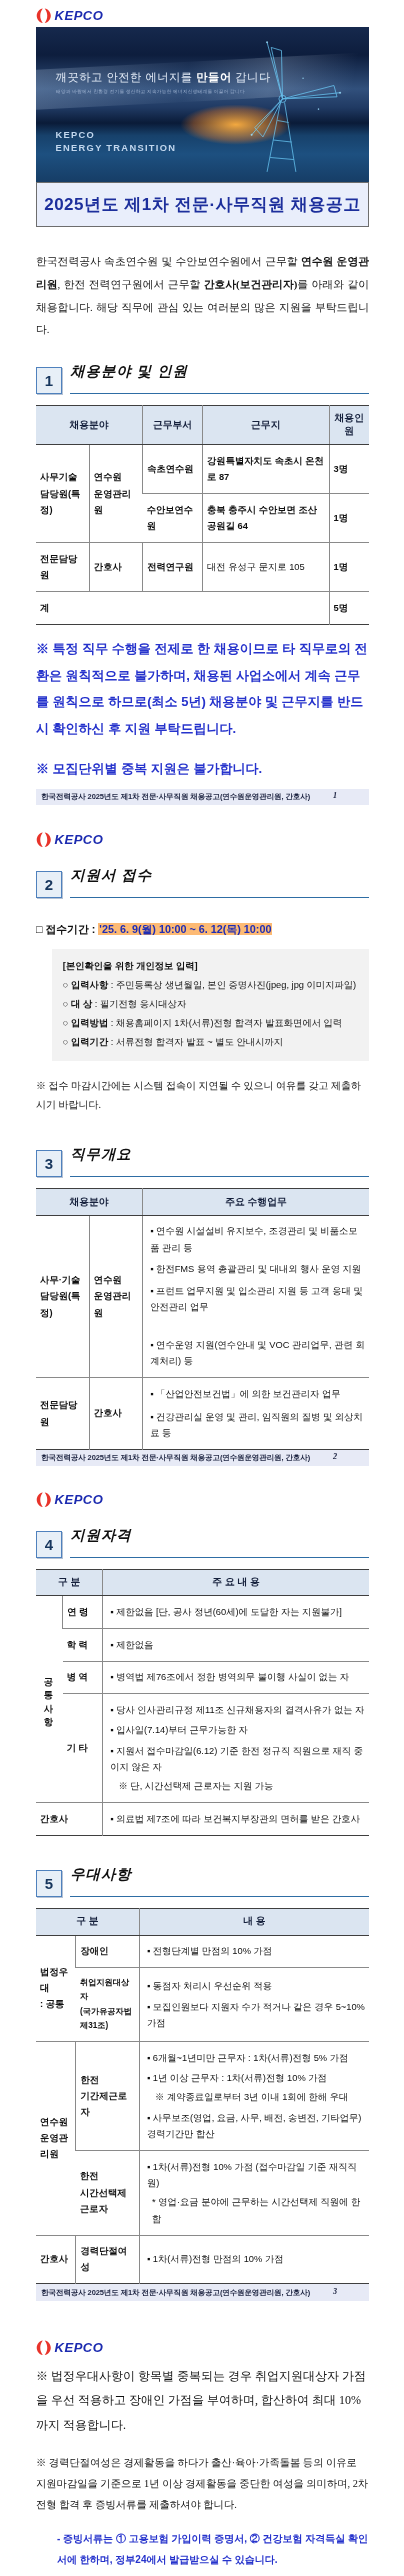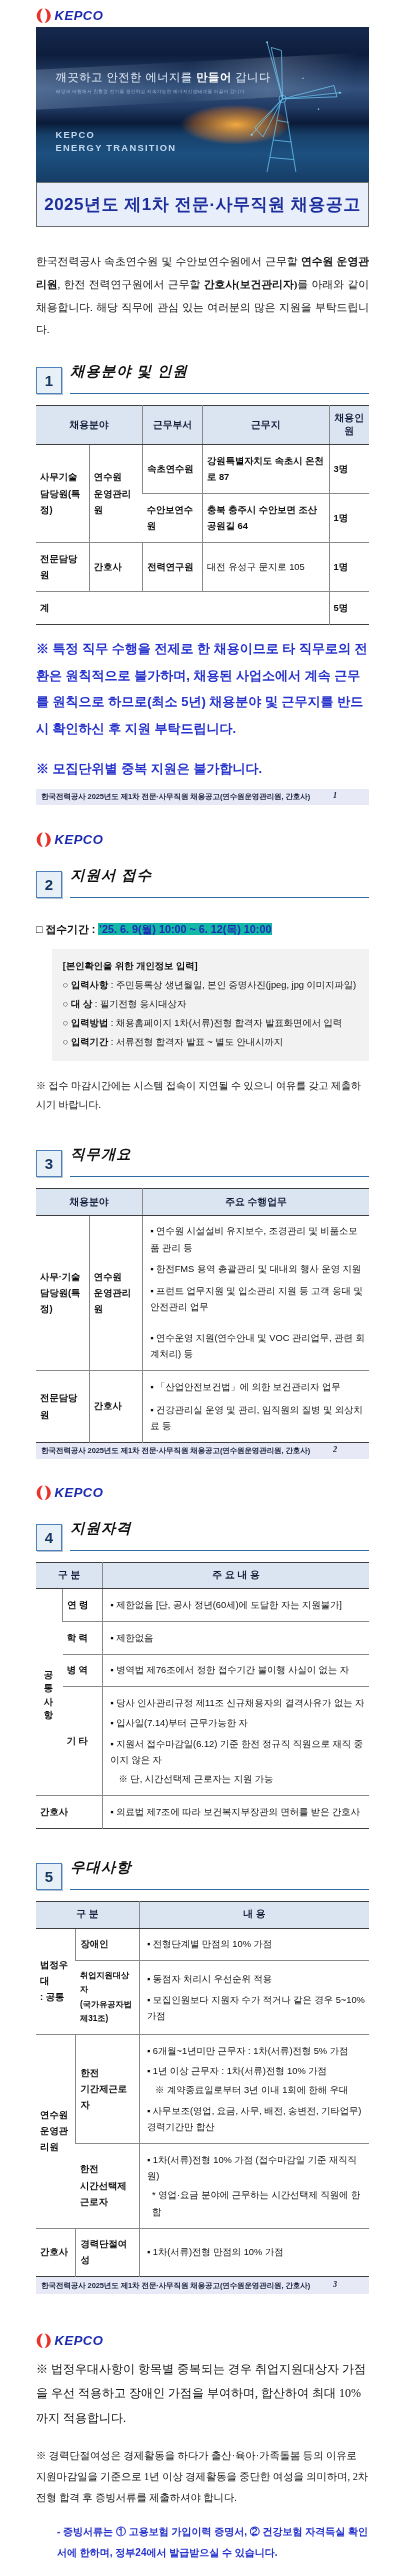--- a/index.html
+++ b/index.html
@@ -38,21 +38,21 @@
   
   table.t{width:100%;border-collapse:collapse;table-layout:fixed;border-top:1.5px solid #3f3f3f;border-bottom:1.5px solid #3f3f3f;font-size:9.3px;}
   table.t th{background:#dbe5f1;color:#15203c;font-weight:800;font-size:9.8px;padding:6.2px 2.1px;border-bottom:1.5px solid #3f3f3f;}
   table.t td{padding:7.7px 4.1px;border-top:0.5px solid #8a8a8a;text-align:left;vertical-align:middle;line-height:1.75;}
   table.t th + th, table.t td + td{border-left:0.5px solid #8a8a8a;}
   .pre{white-space:pre-line;}
   .cell-left{text-align:left !important;padding-left:7.2px !important;}
   .bold{font-weight:800;}
   .vtext{writing-mode:vertical-rl;text-orientation:upright;letter-spacing:3.6px;font-weight:800;margin:0 auto;}
   .bluebold{color:#2633cc;font-weight:800;}
-  .hl{background:#14b8a6;color:#16337a;font-weight:800;padding:0 1px;}
+  .hl{background:#fdba74;color:#16337a;font-weight:800;padding:0 1px;}
   .note{font-size:13px;line-height:1.9;margin:7.2px 0;}
   .url-purple{color:#7030a0;font-weight:800;text-decoration:none;}
   .graybox{background:#f2f2f2;margin:6.2px 0 8.2px 15.5px;padding:8.2px 11.3px;font-size:9.3px;line-height:2.05;}
   
   .footer-bar{margin-top:auto;position:relative;background:#e7eaf6;color:#1c2340;font-size:7.5px;font-weight:600;
     padding:3.1px 5.2px;letter-spacing:-0.1px;}
   .footer-num{position:absolute;right:32px;top:2.1px;font-family:"Liberation Serif",serif;font-style:italic;font-size:8.2px;}
 </style>
 </head>
 <body>
@@ -202,21 +202,21 @@
         </tr>
     <tr>
       <td class="pre bold">사무·기술
 담당원(특정)</td>
       <td class="pre bold">연수원
 운영관리원</td>
       <td class="cell-left">
         <div>▪ 연수원 시설설비 유지보수, 조경관리 및 비품소모품 관리 등</div>
         <div style="margin-top:5.2px">▪ 한전FMS 용역 총괄관리 및 대내외 행사 운영 지원</div>
         <div style="margin-top:5.2px">▪ 프런트 업무지원 및 입소관리 지원 등 고객 응대 및 안전관리 업무</div>
-        <div style="margin-top:15px">▪ 연수운영 지원(연수안내 및 VOC 관리업무, 관련 회계처리) 등</div>
+        <div style="margin-top:22px">▪ 연수운영 지원(연수안내 및 VOC 관리업무, 관련 회계처리) 등</div>
       </td>
     </tr>
     <tr>
       <td class="bold">전문담당원</td>
       <td class="bold">간호사</td>
       <td class="cell-left">
         <div>▪ 「산업안전보건법」에 의한 보건관리자 업무</div>
         <div style="margin-top:6.2px">▪ 건강관리실 운영 및 관리, 임직원의 질병 및 외상치료 등</div>
       </td>
     </tr>
@@ -257,21 +257,21 @@
       <td rowspan="4"><span class="vtext">공통사항</span></td>
       <td class="bold">연 령</td>
       <td class="cell-left">▪ 제한없음 [단, 공사 정년(60세)에 도달한 자는 지원불가]</td>
     </tr>
     <tr>
       <td class="bold">학 력</td>
       <td class="cell-left">▪ 제한없음</td>
     </tr>
     <tr>
       <td class="bold">병 역</td>
-      <td class="cell-left">▪ 병역법 제76조에서 정한 접수기간 불이행 사실이 없는 자</td>
+      <td class="cell-left">▪ 병역법 제76조에서 정한 병역의무 불이행 사실이 없는 자</td>
     </tr>
     <tr>
       <td class="bold">기 타</td>
       <td class="cell-left">
         <div>▪ 당사 인사관리규정 제11조 신규채용자의 결격사유가 없는 자</div>
         <div style="margin-top:4.1px">▪ 입사일(7.14)부터 근무가능한 자</div>
         <div style="margin-top:4.1px">▪ 지원서 접수마감일(6.12) 기준 한전 정규직 직원으로 재직 중이지 않은 자</div>
         <div style="margin-top:3.1px;padding-left:8.2px">※ 단, 시간선택제 근로자는 지원 가능</div>
       </td>
     </tr>

